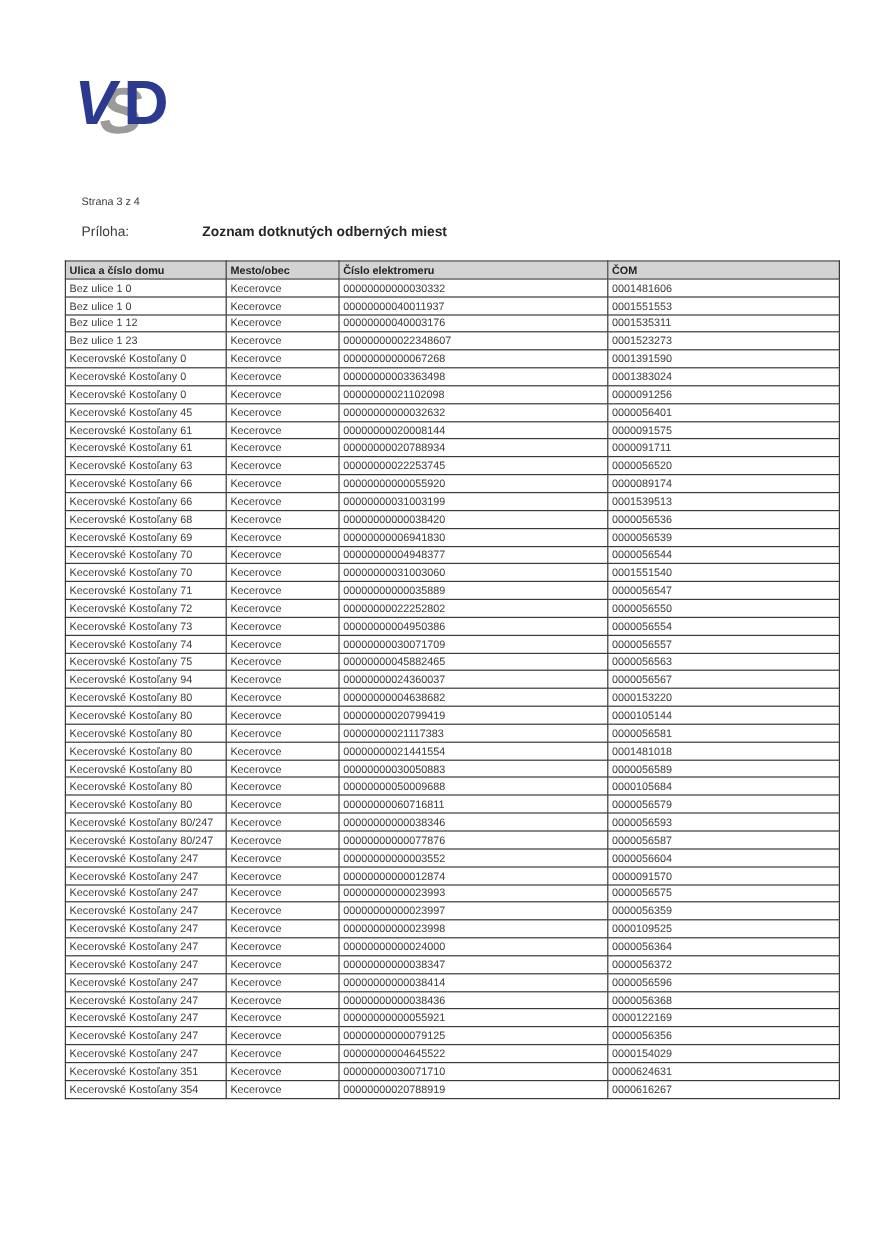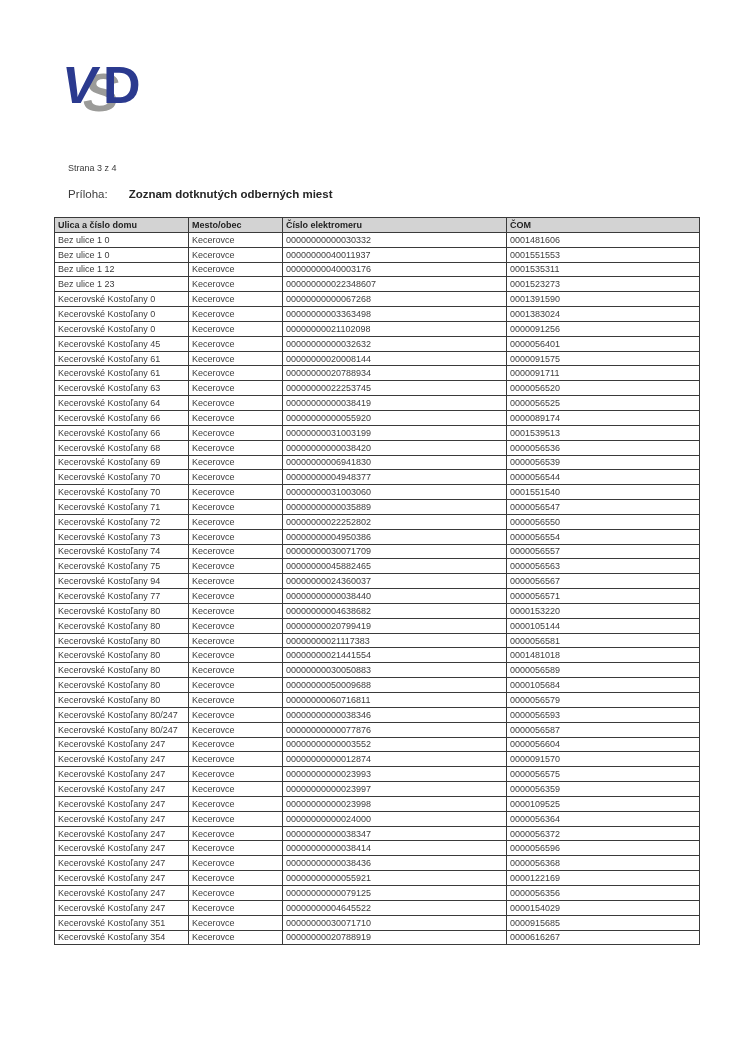--- a/index.html
+++ b/index.html
@@ -14,21 +14,21 @@
   .logo{position:absolute;left:66px;top:58px;width:80px;height:62px;}
   .page-label{
     position:absolute;left:68px;top:148px;
     font-size:9px;color:#3c3c3c;margin-top:15px;
   }
   .attachment-title{
     position:absolute;left:68px;top:188px;
     font-size:11.5px;color:#3c3c3c;white-space:nowrap;
   }
   .attachment-title .prefix{font-weight:normal;margin-right:21px;}
-  .attachment-title .bold{font-weight:bold;color:#262626;}
+  .attachment-title .bold{font-weight:bold;color:#262626;margin-left:40px;}
   table.dp{
     position:absolute;left:54px;top:217px;
     width:645px;
     border-collapse:collapse;
     table-layout:fixed;
     font-size:9px;
     color:#3c3c3c;
   }
   table.dp th, table.dp td{
     border:1px solid #3a3a3a;
@@ -141,26 +141,20 @@
           <td>00000000020788934</td>
           <td>0000091711</td>
         </tr>
         <tr>
           <td>Kecerovské Kostoľany 63</td>
           <td>Kecerovce</td>
           <td>00000000022253745</td>
           <td>0000056520</td>
         </tr>
         <tr>
-          <td>Kecerovské Kostoľany 64</td>
-          <td>Kecerovce</td>
-          <td>00000000000038419</td>
-          <td>0000056525</td>
-        </tr>
-        <tr>
           <td>Kecerovské Kostoľany 66</td>
           <td>Kecerovce</td>
           <td>00000000000055920</td>
           <td>0000089174</td>
         </tr>
         <tr>
           <td>Kecerovské Kostoľany 66</td>
           <td>Kecerovce</td>
           <td>00000000031003199</td>
           <td>0001539513</td>
@@ -219,26 +213,20 @@
           <td>00000000045882465</td>
           <td>0000056563</td>
         </tr>
         <tr>
           <td>Kecerovské Kostoľany 94</td>
           <td>Kecerovce</td>
           <td>00000000024360037</td>
           <td>0000056567</td>
         </tr>
         <tr>
-          <td>Kecerovské Kostoľany 77</td>
-          <td>Kecerovce</td>
-          <td>00000000000038440</td>
-          <td>0000056571</td>
-        </tr>
-        <tr>
           <td>Kecerovské Kostoľany 80</td>
           <td>Kecerovce</td>
           <td>00000000004638682</td>
           <td>0000153220</td>
         </tr>
         <tr>
           <td>Kecerovské Kostoľany 80</td>
           <td>Kecerovce</td>
           <td>00000000020799419</td>
           <td>0000105144</td>
@@ -354,21 +342,21 @@
         <tr>
           <td>Kecerovské Kostoľany 247</td>
           <td>Kecerovce</td>
           <td>00000000004645522</td>
           <td>0000154029</td>
         </tr>
         <tr>
           <td>Kecerovské Kostoľany 351</td>
           <td>Kecerovce</td>
           <td>00000000030071710</td>
-          <td>0000915685</td>
+          <td>0000624631</td>
         </tr>
         <tr>
           <td>Kecerovské Kostoľany 354</td>
           <td>Kecerovce</td>
           <td>00000000020788919</td>
           <td>0000616267</td>
         </tr>
       </tbody>
   </table>
 

